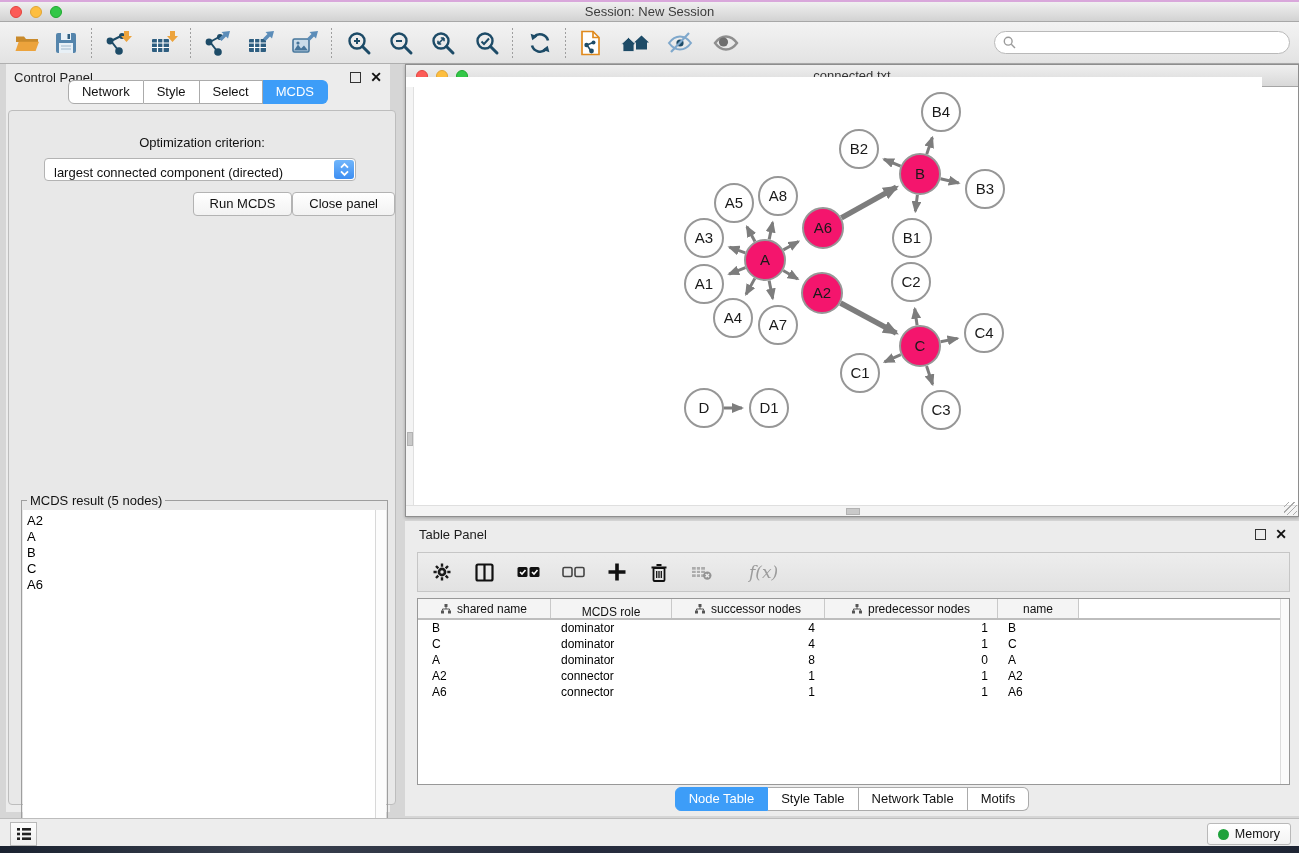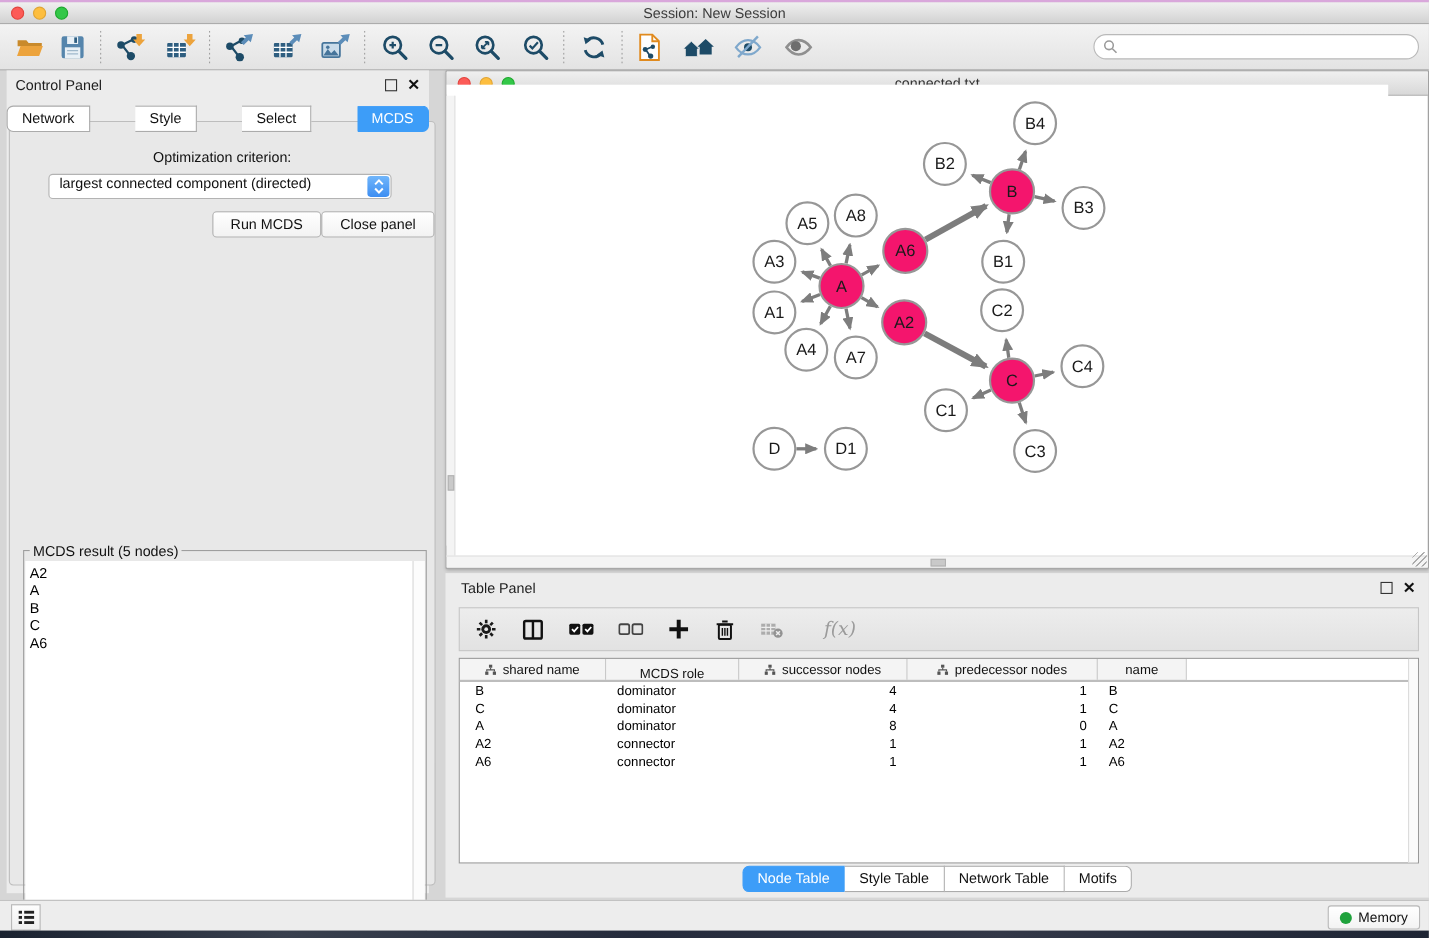--- a/index.html
+++ b/index.html
@@ -28,30 +28,30 @@
   #search-wrap { position:absolute; right:9px; top:9px; width:296px; height:23px; background:#fff;
     border:1px solid #B9B9B9; border-radius:12px; display:flex; align-items:center; padding-left:8px; }
   #search-wrap input { border:none; outline:none; flex:1; height:18px; font-size:13px; margin-left:5px; background:transparent; }
 
   
   #control-panel { position:absolute; left:6px; top:64px; width:384px; height:748px; background:#ECECEC; }
   .panel-head { height:26px; display:flex; align-items:center; padding:0 8px; }
   .panel-head .ph-title { flex:1; color:#1d1d1d; }
   .float-btn { width:11px; height:11px; border:1.6px solid #333; margin-right:9px; }
   .close-btn { font-weight:bold; font-size:14px; color:#111; line-height:11px; }
-  #cp-tabs { position:absolute; left:0; top:32px; width:100%; display:flex; justify-content:space-between; z-index:3; }
+  #cp-tabs { position:absolute; left:0; top:16px; width:100%; display:flex; justify-content:center; z-index:3; }
   .tab { background:#fff; border:1px solid #ABABAB; border-left:none; padding:3px 13px 4px; font-size:13px; color:#111; }
   .tab:first-child { border-left:1px solid #ABABAB; border-radius:6px 0 0 6px; }
   .tab:last-child { border-radius:0 6px 6px 0; }
   .tab.selected { background:#3D9DF8; border-color:#3D9DF8; color:#fff; }
   #cp-content { position:absolute; left:2px; top:46px; width:388px; height:695px;
     background:#E8E8E8; border:1px solid #BDBDBD; border-radius:4px; }
   #crit-label { text-align:center; margin-top:24px; color:#111; }
   #crit-select { position:absolute; left:35px; top:47px; width:312px; height:23px; background:#fff;
-    border:1px solid #B3B3B3; border-radius:4px; display:flex; align-items:flex-start; padding-left:9px; color:#111; }
+    border:1px solid #B3B3B3; border-radius:4px; display:flex; align-items:flex-end; padding-left:9px; color:#111; }
   .stepper { position:absolute; right:1px; top:1px; width:20px; height:19px; border-radius:3px;
     background:linear-gradient(#71B6FB,#3D8EF2); display:flex; align-items:center; justify-content:center; }
   #cp-buttons { position:absolute; left:0; top:81px; width:100%; display:flex; justify-content:flex-end; }
   .mac-btn { background:linear-gradient(#FFFFFF,#F2F2F2); border:1px solid #B3B3B3; border-radius:4px;
     padding:3px 16px 4px; font-size:13px; color:#111; }
   #mcds-fieldset { position:absolute; left:12px; top:389px; width:367px; height:347px;
     border:1px solid #9E9E9E; }
   #mcds-legend { position:absolute; left:5px; top:-8px; background:#E8E8E8; padding:0 3px; color:#111; }
   #mcds-listwrap { position:absolute; left:1px; top:9px; width:363px; height:335px; background:#fff; display:flex; }
   #mcds-list { flex:1; padding:3px 0 0 4px; }

